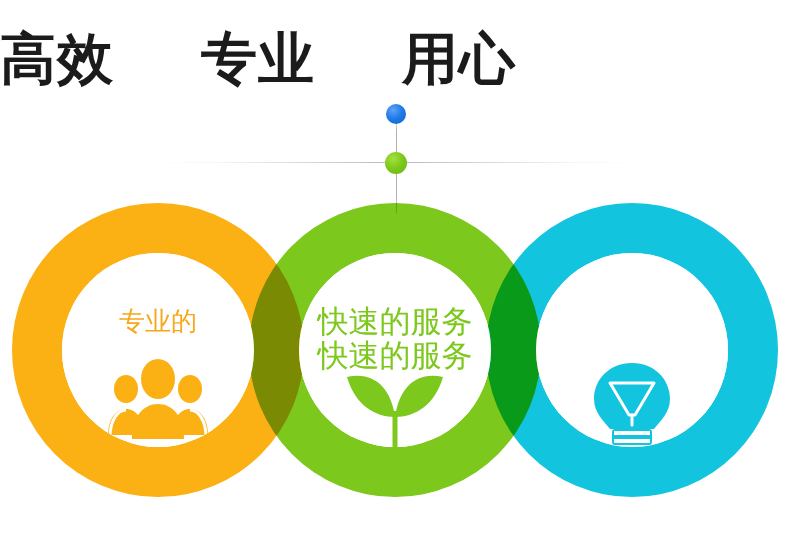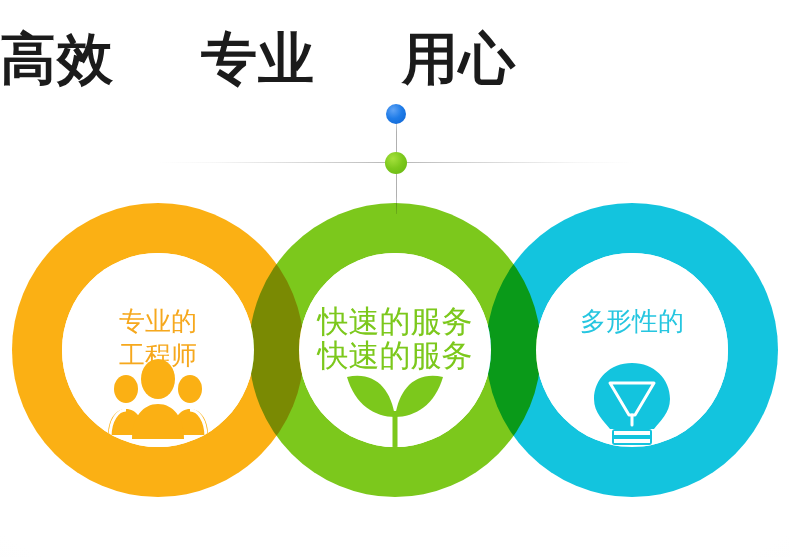--- a/index.html
+++ b/index.html
@@ -195,21 +195,20 @@
     <div class="ring" id="ring-3"></div>
   </div>
 
   <div class="ring-core" id="core-1"></div>
   <div class="ring-core" id="core-2"></div>
   <div class="ring-core" id="core-3"></div>
 
   <div class="card" id="card-1">
     <div class="card-text">
       <span class="ln">专业的</span>
-      <span class="ln">工程师</span>
     </div>
     <div class="card-icon">
       <svg width="192" height="92" viewBox="0 0 192 92">
         <g fill="#fbb014">
 
           <ellipse cx="64" cy="30" rx="12" ry="14"></ellipse>
           <path d="M46 76c0-16 8-26 18-26s18 10 18 26z"></path>
 
           <ellipse cx="128" cy="30" rx="12" ry="14"></ellipse>
           <path d="M110 76c0-16 8-26 18-26s18 10 18 26z"></path>
@@ -246,21 +245,20 @@
         <rect x="94" y="62" width="3" height="30" fill="#ffffff" opacity="0.0"></rect>
         <path d="M96 58 L96 94" stroke="#7cc81c" stroke-width="5" fill="none"></path>
         <path d="M92 66 L92 90" stroke="#ffffff" stroke-width="2" fill="none" opacity="0.85"></path>
         <path d="M100 66 L100 90" stroke="#ffffff" stroke-width="2" fill="none" opacity="0.85"></path>
       </svg>
     </div>
   </div>
 
   <div class="card" id="card-3">
     <div class="card-text">
-      <span class="ln">多形性的</span>
     </div>
     <div class="card-icon">
       <svg width="192" height="96" viewBox="0 0 192 96">
         <g fill="#13c4de">
 
           <path d="M96 8 C 74 8 58 24 58 44 C 58 58 68 66 74 74 L118 74 C 124 66 134 58 134 44 C 134 24 118 8 96 8 Z"></path>
           <rect x="76" y="74" width="40" height="16" rx="3"></rect>
 
           <path d="M0 62 C 30 80 62 92 96 92 C 130 92 162 80 192 62 L192 96 L0 96 Z"></path>
         </g>

